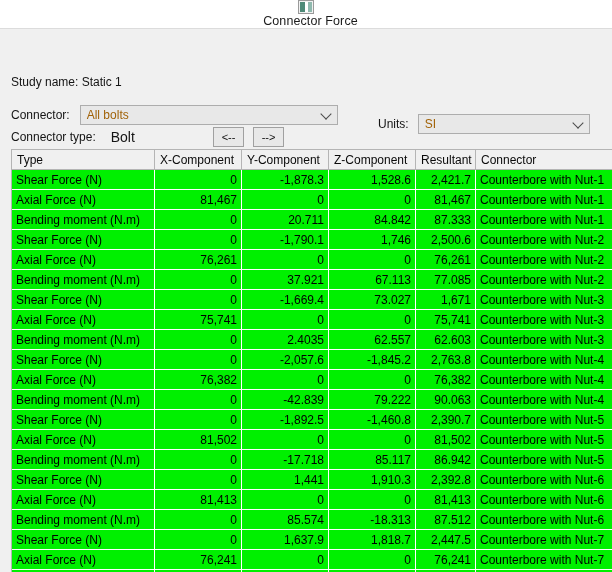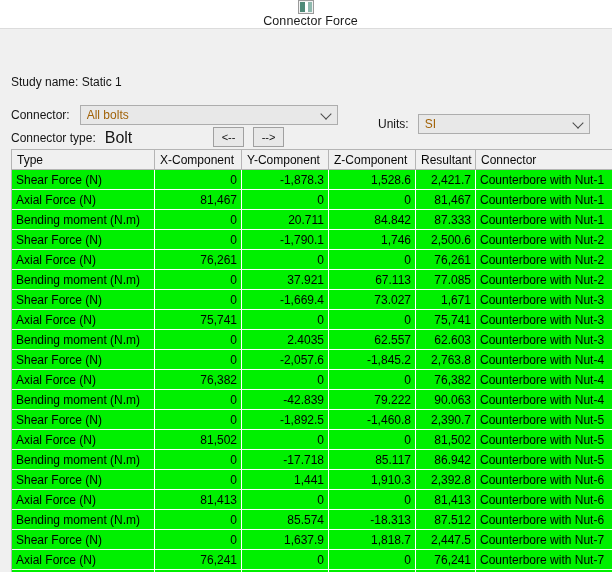--- a/index.html
+++ b/index.html
@@ -113,21 +113,21 @@
     margin-top: 12px;
   }
 
   .row-ctype {
     position: absolute;
     left: 11px;
     top: 100px;
     display: flex;
     align-items: center;
   }
-  .ctype-value { margin-left: 9px; font-size: 16px; color: #141414; }
+  .ctype-value { margin-left: 15px; font-size: 14px; color: #141414; }
 
   .navbtn {
     position: absolute;
     top: 98px;
     width: 31px;
     height: 20px;
     box-sizing: border-box;
     background: #e8e8e8;
     border: 1px solid #a0a0a0;
     font-size: 11px;

